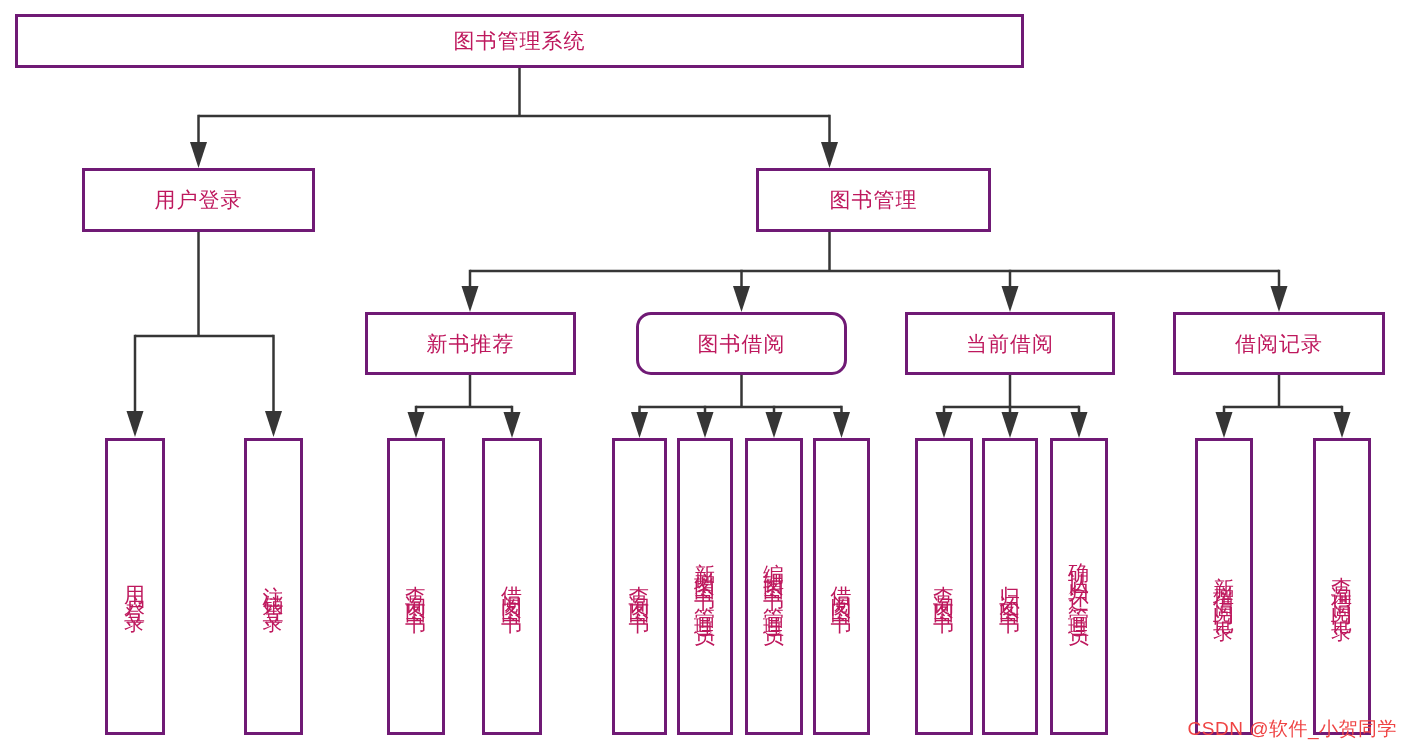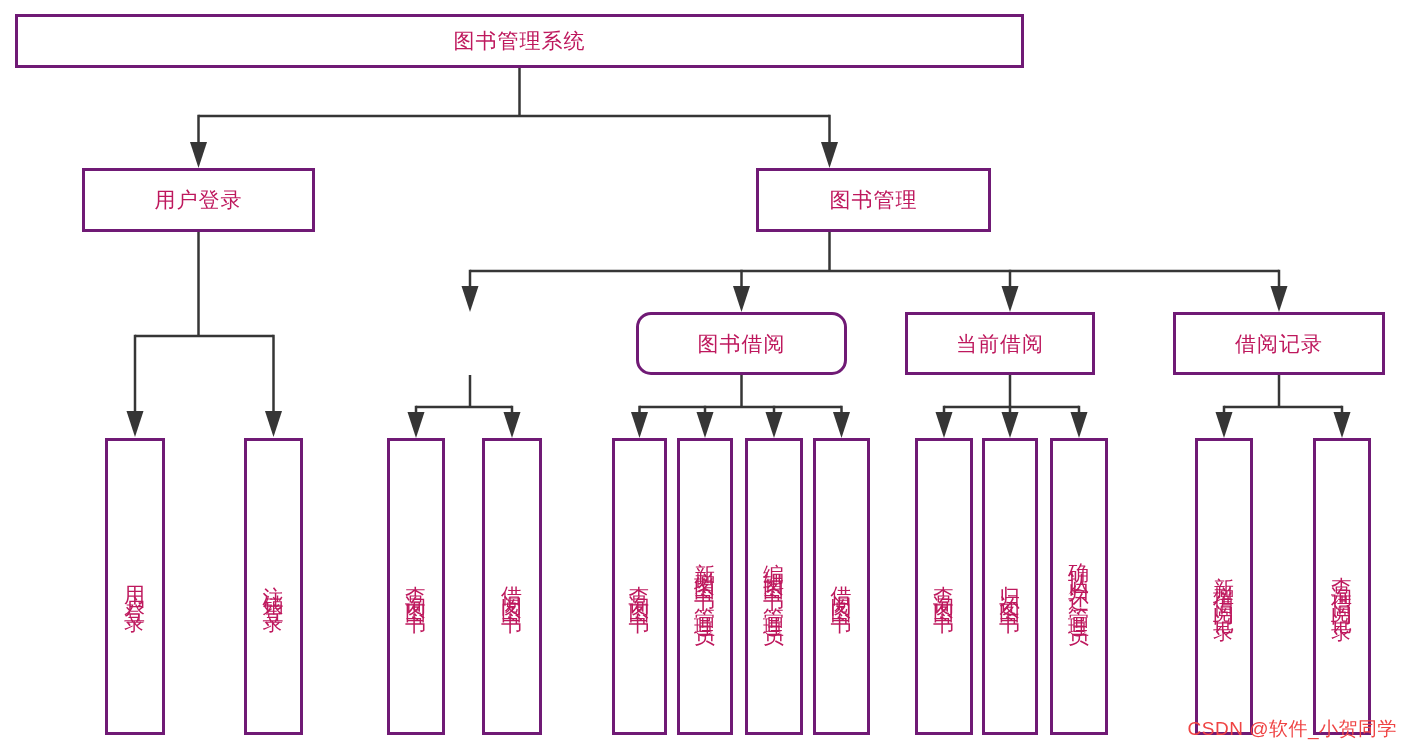--- a/index.html
+++ b/index.html
@@ -128,22 +128,23 @@
       <path d="M1215.5 412 L1232.5 412 L1224 438 Z"></path>
       <path d="M1333.5 412 L1350.5 412 L1342 438 Z"></path>
     </g>
   </svg>
 
   <div class="box h" style="left:15px; top:14px; width:1009px; height:54px;">图书管理系统</div>
 
   <div class="box h" style="left:82px; top:168px; width:233px; height:64px;">用户登录</div>
   <div class="box h" style="left:712px; top:168px; width:235px; height:64px;margin-left:44px;">图书管理</div>
 
+  <div class="box h" style="left:365px; top:312px; width:211px; height:63px;">新书推荐</div>
   <div class="box h" style="left:636px; top:312px; width:211px; height:63px;border-radius:15px;">图书借阅</div>
-  <div class="box h" style="left:905px; top:312px; width:190px; height:63px;text-align:center;">当前借阅</div>
+  <div class="box h" style="left:905px; top:312px; width:210px; height:63px;text-align:center;">当前借阅</div>
   <div class="box h" style="left:1173px; top:312px; width:212px; height:63px;">借阅记录</div>
 
   <div class="box v" style="left:105px; top:438px; width:60px; height:297px;">
     <span class="vtext">用户登录</span>
   </div>
   <div class="box v" style="left:244px; top:438px; width:59px; height:297px;">
     <span class="vtext">注销登录</span>
   </div>
 
   <div class="box v" style="left:387px; top:438px; width:58px; height:297px;">

